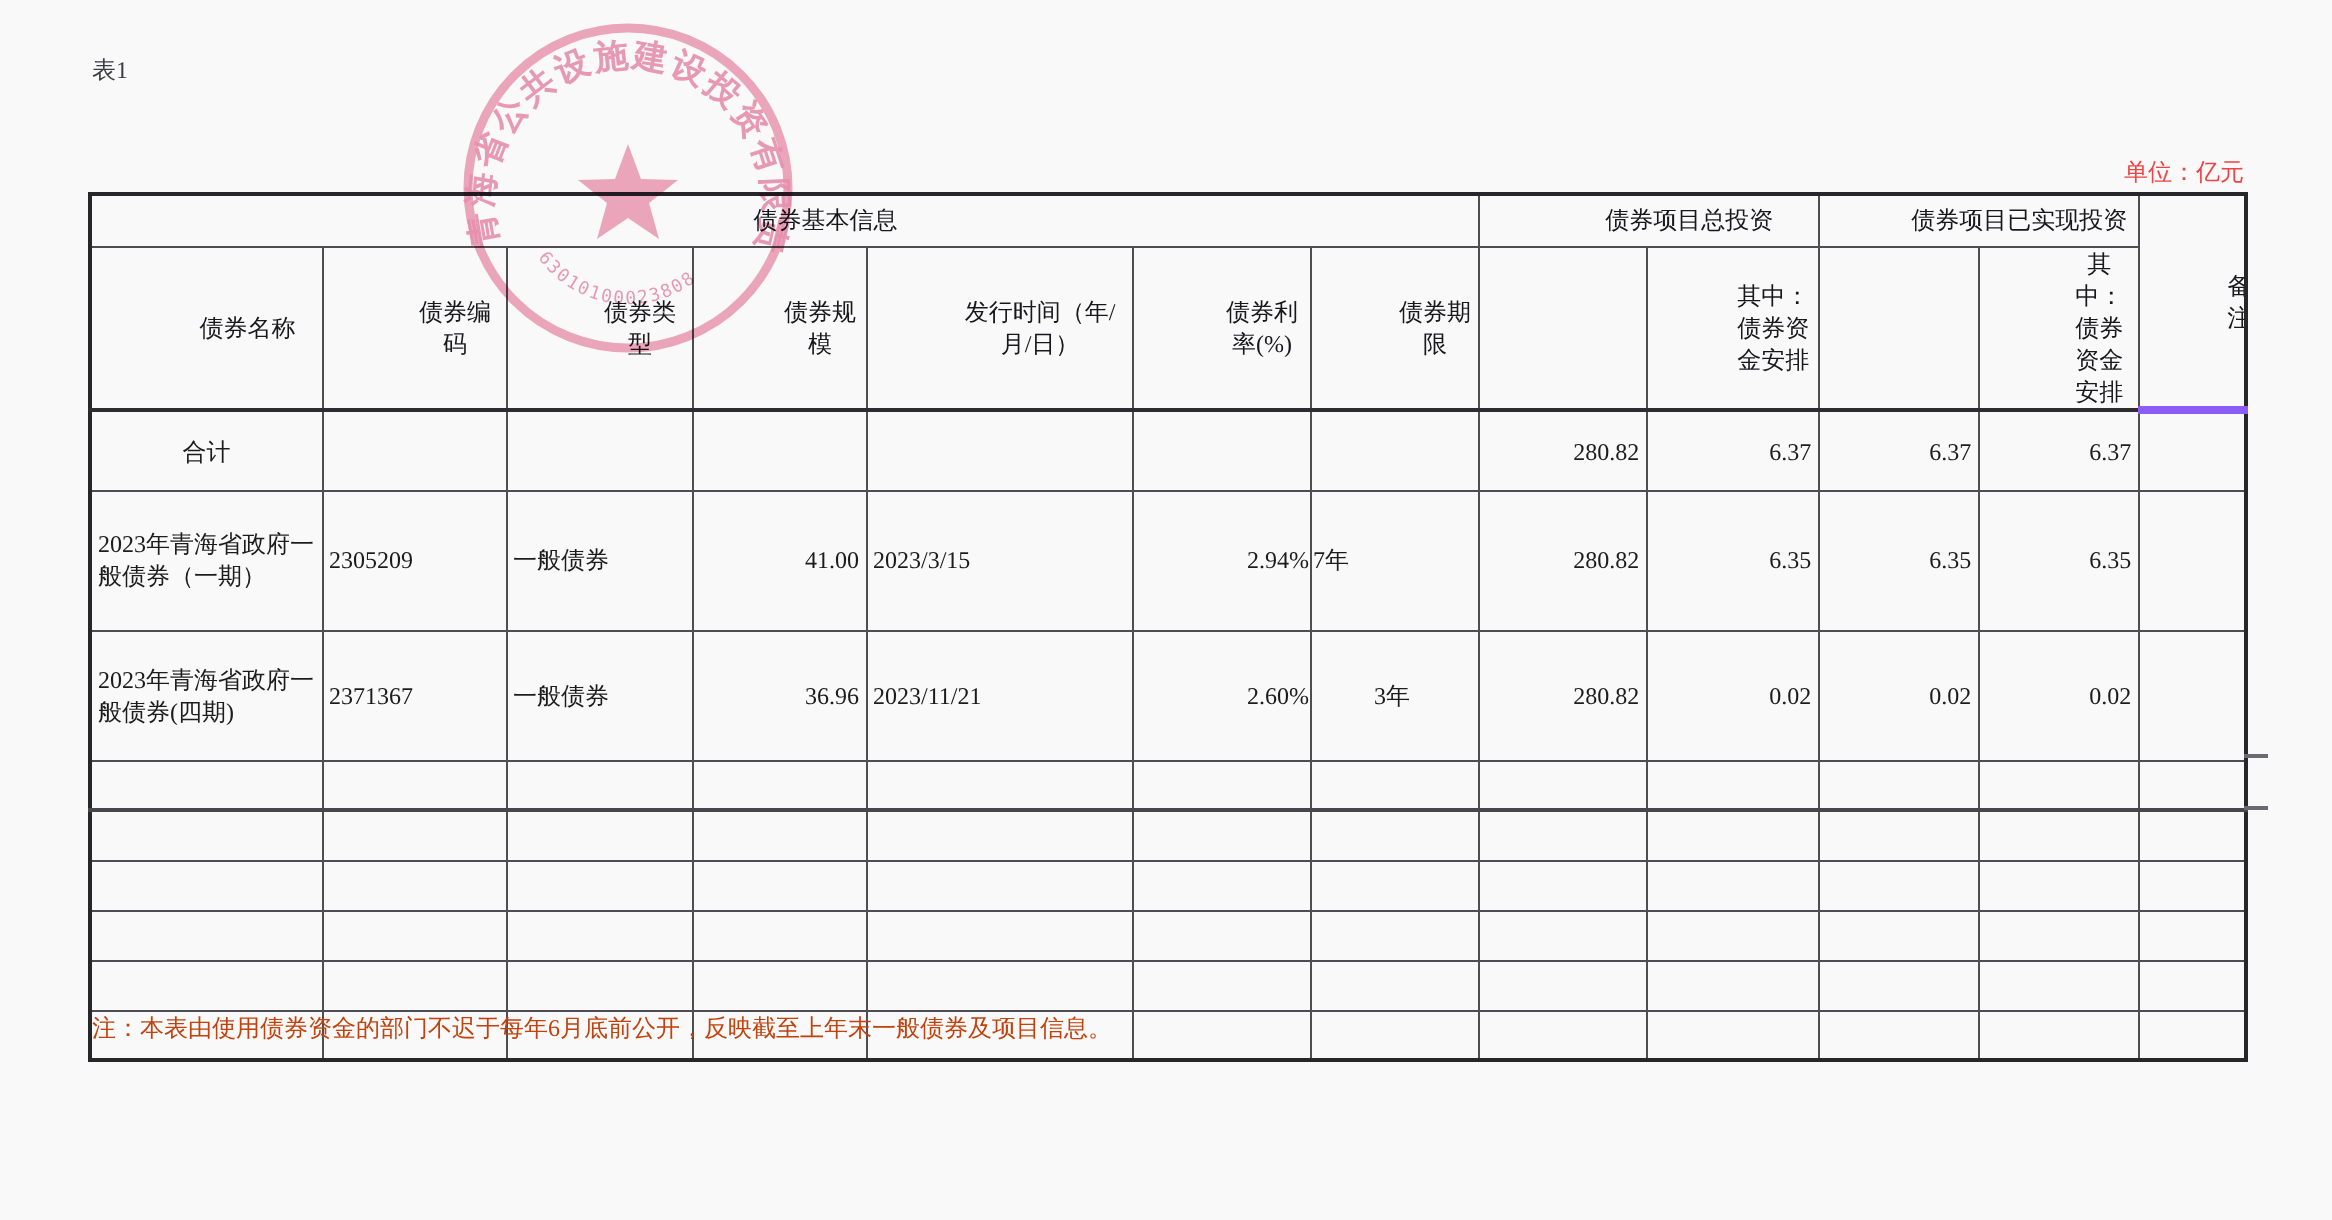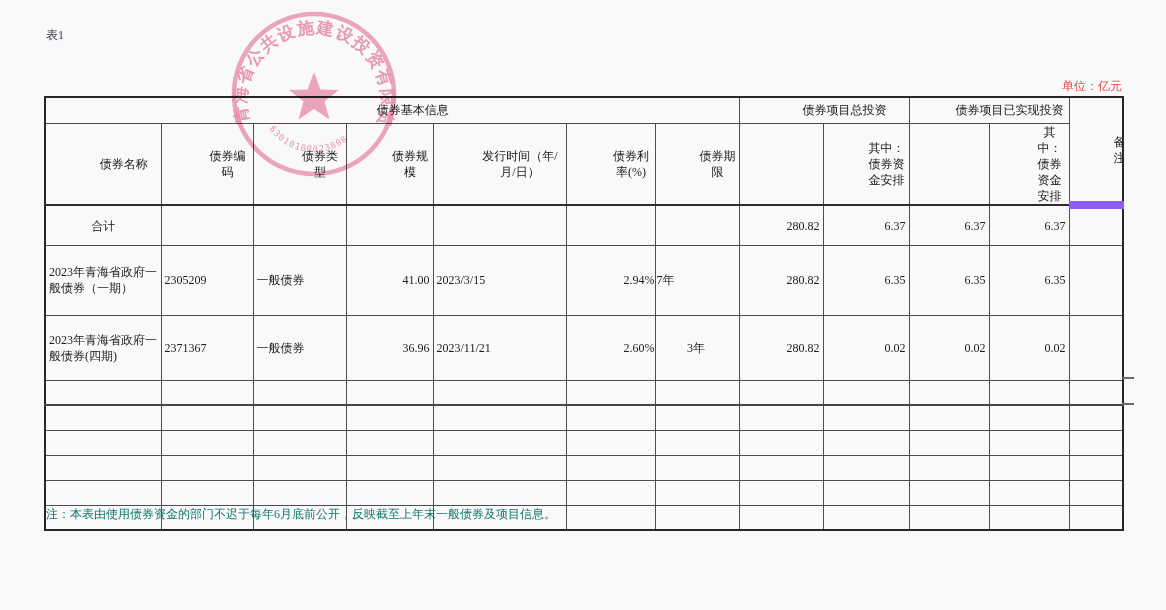--- a/index.html
+++ b/index.html
@@ -52,21 +52,21 @@
   tr.row-total{height:40px;}
   tr.row-bond1{height:70px;}
   tr.row-bond2{height:65px;}
   tr.row-empty{height:25px;}
   td.c{text-align:center;}
   td.l{text-align:left;}
   td.r{text-align:right;}
   tr.thick-sep td{border-bottom:2px solid #46464c;}
   .note{
     position:absolute;left:46px;top:506px;
-    font-size:12px;color:#0f766e;
+    font-size:12px;color:#c2410c;
   }
   .seal{
     position:absolute;left:224px;top:4px;
     width:180px;height:180px;
     opacity:0.82;
     mix-blend-mode:multiply;
     pointer-events:none;
   }
   .artifact{
     position:absolute;background:#6a6a70;height:2px;
@@ -96,21 +96,21 @@
       <col style="width:80px">
         <col style="width:80px">
         <col style="width:54px">
     </colgroup>
 
     <tbody>
         <tr class="hdr1">
       <td colspan="7">债券基本信息</td>
       <td colspan="2" class="group-cell">债券项目总投资</td>
       <td colspan="2" class="group-cell">债券项目已实现投资</td>
-      <td rowspan="2" style="border-bottom:8px solid #8b5cf6;">备注</td>
+      <td rowspan="2" style="border-bottom:4px solid #8b5cf6;">备注</td>
     </tr>
 
     <tr class="hdr2">
       <td>债券名称</td>
       <td>债券编码</td>
       <td>债券类型</td>
       <td>债券规模</td>
       <td>发行时间（年/月/日）</td>
       <td>债券利率(%)</td>
       <td>债券期限</td>

